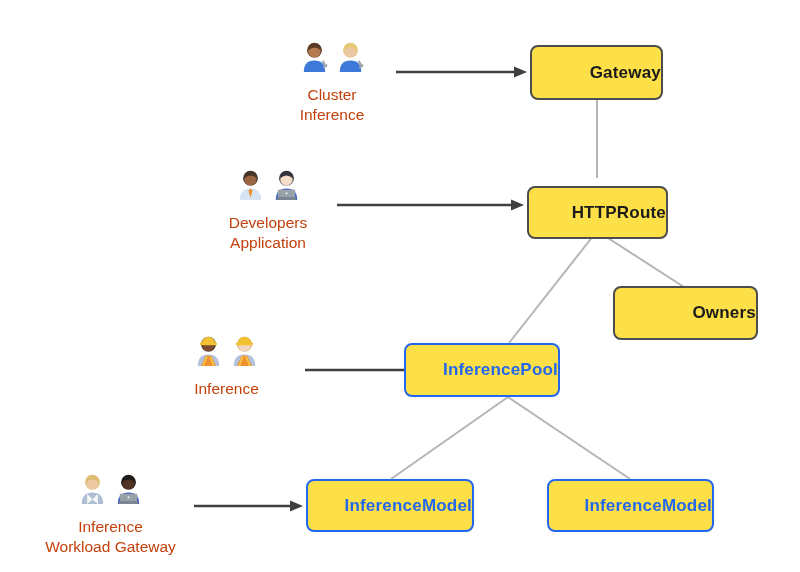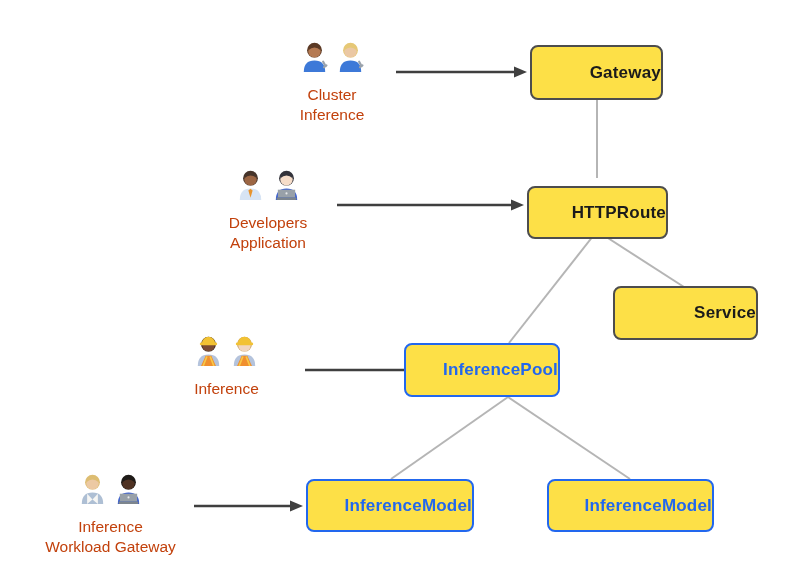--- a/index.html
+++ b/index.html
@@ -126,21 +126,21 @@
     </g>
   </svg>
 
   <div class="node dark" id="node-gateway">
     <span>Gateway</span>
   </div>
   <div class="node dark" id="node-httproute">
     <span>HTTPRoute</span>
   </div>
   <div class="node dark" id="node-service">
-    <span>Service</span>
+    <span>Owners</span>
   </div>
   <div class="node blue" id="node-inferencepool">
     <span>InferencePool</span>
   </div>
   <div class="node blue" id="node-inferencemodel-l">
     <span>InferenceModel</span>
   </div>
   <div class="node blue" id="node-inferencemodel-r">
     <span>InferenceModel</span>
   </div>

